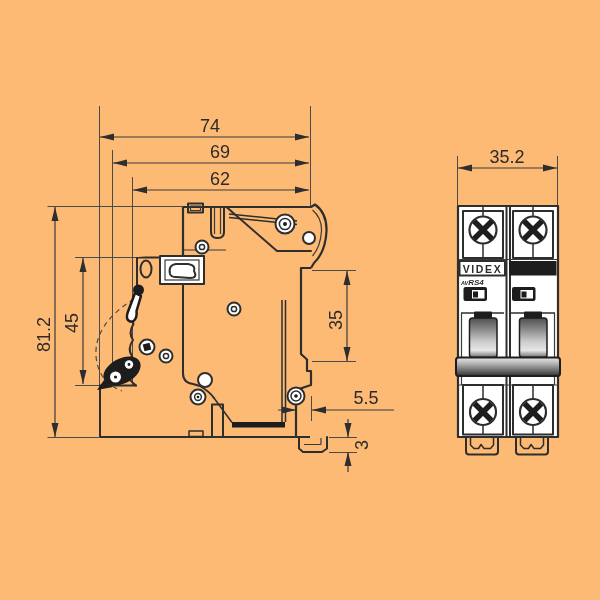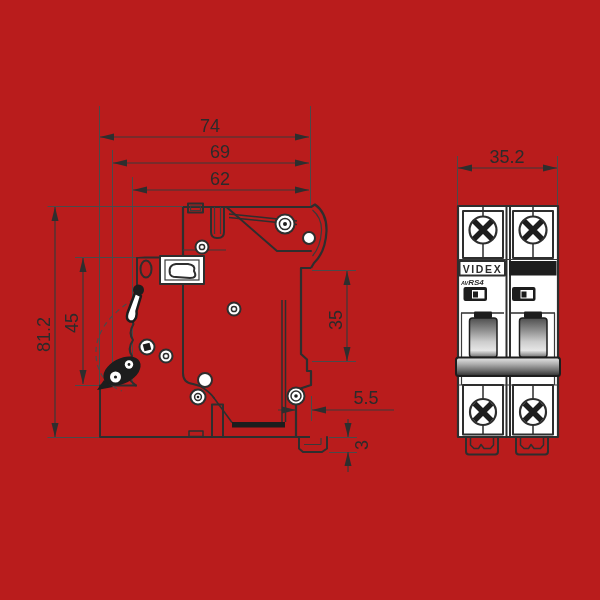--- a/index.html
+++ b/index.html
@@ -1,16 +1,16 @@
 <!DOCTYPE html>
 <html><head>
 <meta charset="utf-8">
 <style>
   html,body{margin:0;padding:0;background:#ffffff;}
-  .stage{position:relative;width:600px;height:600px;background:#b91c1c;overflow:hidden;}
+  .stage{position:relative;width:600px;height:600px;background:#fdba74;overflow:hidden;}
   svg{display:block;}
   text{font-family:"Liberation Sans","DejaVu Sans",sans-serif;fill:#2b2b2b;}
   .dimtxt{font-size:18px;}
   .brandtxt{font-size:10.5px;font-weight:bold;letter-spacing:1.6px;}
   .modeltxt{font-size:8px;font-weight:bold;font-style:italic;}
   .thin{stroke:#4a4a4a;stroke-width:1;fill:none;}
   .dim{stroke:#3a3a3a;stroke-width:1.2;fill:none;}
   .ah{fill:#2e2e2e;stroke:none;}
   .b2{stroke:#2e2e2e;stroke-width:2;fill:none;stroke-linejoin:round;stroke-linecap:round;}
   .b22{stroke:#2e2e2e;stroke-width:2.2;fill:none;stroke-linejoin:round;}

